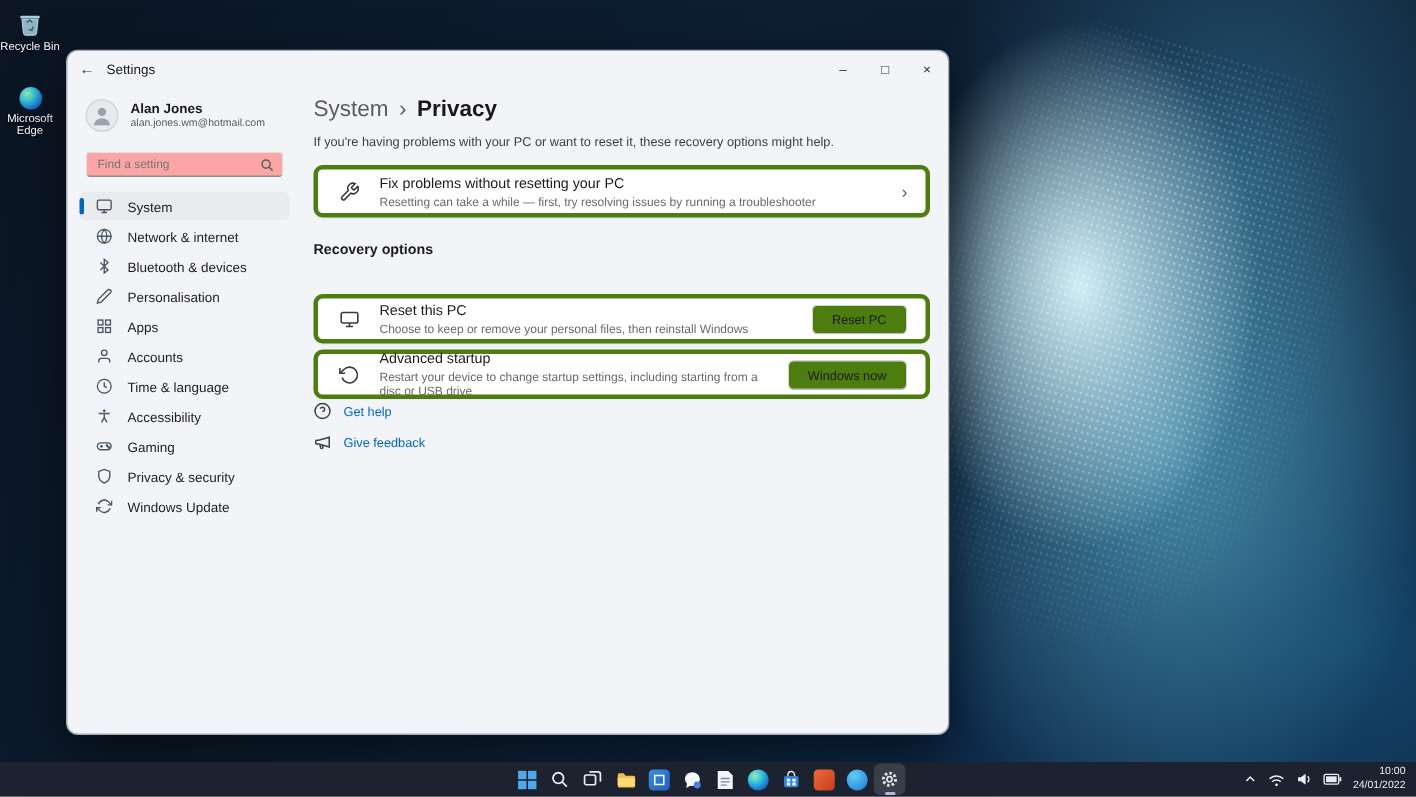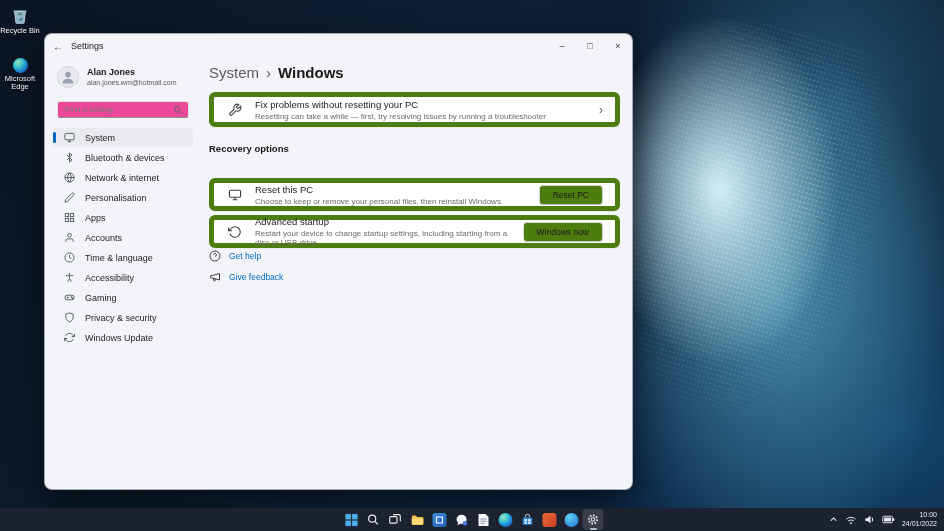--- a/index.html
+++ b/index.html
@@ -44,42 +44,42 @@
   .caption { position:absolute; right:0; top:0; display:flex; }
   .cap-btn { width:28px; height:24px; display:flex; align-items:center; justify-content:center; font-size:9px; color:#333; }
 
   
   .sidebar { position:absolute; left:0; top:24px; width:156px; bottom:0; }
   .profile { display:flex; align-items:center; gap:8px; margin:8px 0 0 12px; }
   .avatar { width:22px; height:22px; border-radius:50%; background:#e7e9ec; border:1px solid #d3d6da;
     display:flex; align-items:center; justify-content:center; overflow:hidden; }
   .p-name { font-size:9px; font-weight:bold; color:#1a1a1a; line-height:11px; }
   .p-email { font-size:7px; color:#5a5a5a; line-height:9px; }
-  .searchbox { position:relative; margin:13px 12px 0 12px; height:17px; background:#ec4899;
+  .searchbox { position:relative; margin:13px 12px 0 12px; height:17px; background:#fca5a5;
     border:1px solid #e0e0e0; border-bottom:1px solid #8f8f8f; border-radius:3px; }
   .searchbox input { position:absolute; inset:0; border:0; outline:none; background:transparent;
     font-family:"Liberation Sans", sans-serif; font-size:8px; color:#333; padding:0 18px 0 7px; }
   .searchbox .mag { position:absolute; right:5px; top:3px; }
   .nav { margin-top:10px; }
   .nav-item { position:relative; display:flex; align-items:center; gap:10px; height:19px;
     margin:0 8px 1px 8px; padding-left:10px; border-radius:4px; cursor:default; }
   .nav-item.selected { background:#eaebee; }
   .pill { position:absolute; left:0; top:4px; width:3px; height:11px; border-radius:2px; background:#0067c0; }
   .nav-ico { width:12px; height:12px; display:flex; align-items:center; justify-content:center; }
   .nav-label { font-size:9px; color:#1e1e1e; white-space:nowrap; }
 
   
   .main { position:absolute; left:156px; top:24px; right:0; bottom:0; padding:6px 12px 0 8px; }
   .crumb { display:flex; align-items:baseline; gap:7px; }
   .crumb-parent { font-size:15px; color:#5c5c5c; }
   .crumb-sep { font-size:15px; color:#5c5c5c; }
   .crumb-current { font-size:15px; font-weight:bold; color:#191919; }
   .intro { margin-top:8px; font-size:8.5px; color:#3d3d3d; }
 
-  .card { display:flex; align-items:center; background:#fff; border:5px solid #4d7c0f;
+  .card { display:flex; align-items:center; background:#fff; border:3px solid #4d7c0f;
     border-radius:6px; padding:0 12px; box-shadow:0 0.5px 1px rgba(0,0,0,0.04); }
   .card.fix { margin-top:11px; height:35px; }
   .card.reset { margin-top:24px; height:33px; }
   .card.adv { margin-top:4px; height:33px; }
   .c-icon { width:17px; display:flex; justify-content:center; flex-shrink:0; }
   .c-text { margin-left:12px; display:flex; flex-direction:column; gap:2px; flex:1; min-width:0; }
   .c-title { font-size:9.5px; color:#1b1b1b; }
   .c-sub { font-size:8px; color:#6a6a6a; }
   .c-chevron { color:#5f5f5f; font-size:12px; margin-left:8px; }
   .c-btn { font-size:8.5px; color:#1b1b1b; background:#4d7c0f; border:1px solid #d5d5d5;
@@ -177,35 +177,35 @@
             <rect x="2" y="3" width="20" height="14" rx="2"></rect>
               <path d="M8 21h8M12 17v4"></path>
           </svg>
         </span>
         <span class="nav-label">System</span>
       </div>
 
       <div class="nav-item">
         <span class="nav-ico">
           <svg width="11" height="11" viewBox="0 0 24 24" fill="none" stroke="#4a5663" stroke-width="2">
-            <path d="M6.5 6.5l11 11L12 22V2l5.5 4.5-11 11"></path>
-          </svg>
-        </span>
-        <span class="nav-label">Bluetooth &amp; devices</span>
-      </div>
-
-      <div class="nav-item">
-        <span class="nav-ico">
-          <svg width="11" height="11" viewBox="0 0 24 24" fill="none" stroke="#4a5663" stroke-width="2">
             <circle cx="12" cy="12" r="10"></circle>
               <path d="M2 12h20"></path>
             <path d="M12 2a15.3 15.3 0 0 1 4 10 15.3 15.3 0 0 1-4 10 15.3 15.3 0 0 1-4-10 15.3 15.3 0 0 1 4-10z"></path>
           </svg>
         </span>
         <span class="nav-label">Network &amp; internet</span>
+      </div>
+
+      <div class="nav-item">
+        <span class="nav-ico">
+          <svg width="11" height="11" viewBox="0 0 24 24" fill="none" stroke="#4a5663" stroke-width="2">
+            <path d="M6.5 6.5l11 11L12 22V2l5.5 4.5-11 11"></path>
+          </svg>
+        </span>
+        <span class="nav-label">Bluetooth &amp; devices</span>
       </div>
 
       <div class="nav-item">
         <span class="nav-ico">
           <svg width="11" height="11" viewBox="0 0 24 24" fill="none" stroke="#4a5663" stroke-width="2">
             <path d="M17 3a2.83 2.83 0 1 1 4 4L7.5 20.5 2 22l1.5-5.5z"></path>
           </svg>
         </span>
         <span class="nav-label">Personalisation</span>
       </div>
@@ -284,23 +284,24 @@
       </div>
 
     </div>
   </div>
 
   <div class="main">
 
     <div class="crumb">
       <span class="crumb-parent">System</span>
       <span class="crumb-sep">›</span>
-      <span class="crumb-current">Windows</span>
-    </div>
-
+      <span class="crumb-current">Privacy</span>
+    </div>
+
+    <div class="intro">If you're having problems with your PC or want to reset it, these recovery options might help.</div>
 
     <div class="card fix">
       <span class="c-icon">
         <svg width="14" height="14" viewBox="0 0 24 24" fill="none" stroke="#3a3a3a" stroke-width="1.8">
           <path d="M14.7 6.3a1 1 0 0 0 0 1.4l1.6 1.6a1 1 0 0 0 1.4 0l3.77-3.77a6 6 0 0 1-7.94 7.94l-6.91 6.91a2.12 2.12 0 0 1-3-3l6.91-6.91a6 6 0 0 1 7.94-7.94l-3.76 3.76z"></path>
         </svg>
       </span>
       <span class="c-text">
         <span class="c-title">Fix problems without resetting your PC</span>
         <span class="c-sub">Resetting can take a while — first, try resolving issues by running a troubleshooter</span>

